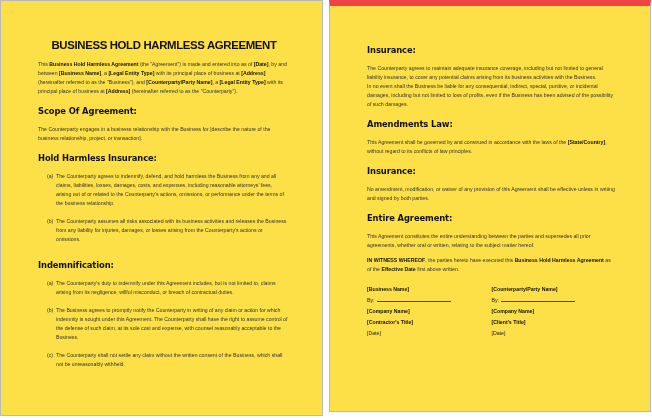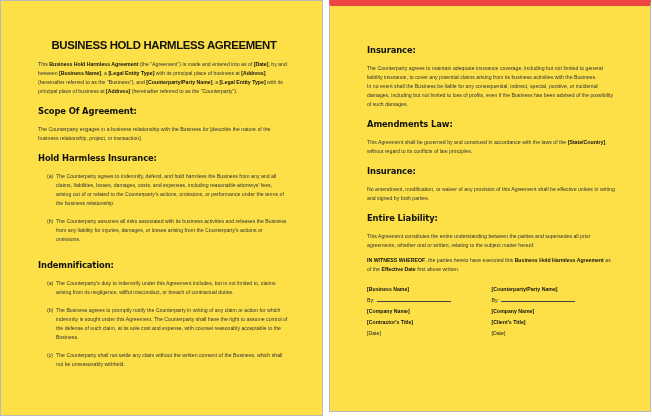--- a/index.html
+++ b/index.html
@@ -108,21 +108,21 @@
     <p>The Counterparty agrees to maintain adequate insurance coverage, including but not limited to general liability insurance, to cover any potential claims arising from its business activities with the Business.</p>
 
     <p>In no event shall the Business be liable for any consequential, indirect, special, punitive, or incidental damages, including but not limited to loss of profits, even if the Business has been advised of the possibility of such damages.</p>
 
     <div class="h">Amendments Law:</div>
     <p><span>This Agreement shall be governed by and construed in accordance with the laws of the </span><b>[State/Country]</b><span>, without regard to its conflicts of law principles.</span></p>
 
     <div class="h">Insurance:</div>
     <p>No amendment, modification, or waiver of any provision of this Agreement shall be effective unless in writing and signed by both parties.</p>
 
-    <div class="h">Entire Liability:</div>
+    <div class="h">Entire Agreement:</div>
     <p>This Agreement constitutes the entire understanding between the parties and supersedes all prior agreements, whether oral or written, relating to the subject matter hereof.</p>
 
     <div class="spacer-s"></div>
     <p><b>IN WITNESS WHEREOF</b><span>, the parties hereto have executed this </span><b>Business Hold Harmless Agreement</b><span> as of the </span><b>Effective Date</b><span> first above written.</span></p>
 
     <div class="sig">
       <div class="col">
         <div class="row bold">[Business Name]</div>
         <div class="row"><span>By:</span><span class="by-line"></span></div>
         <div class="row bold">[Company Name]</div>

